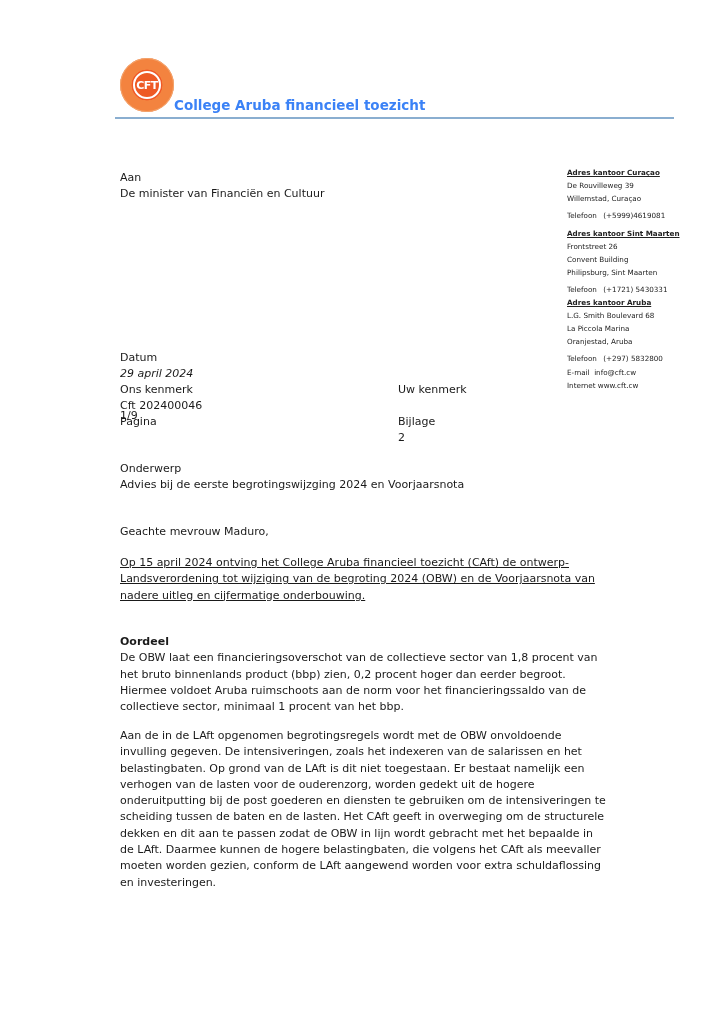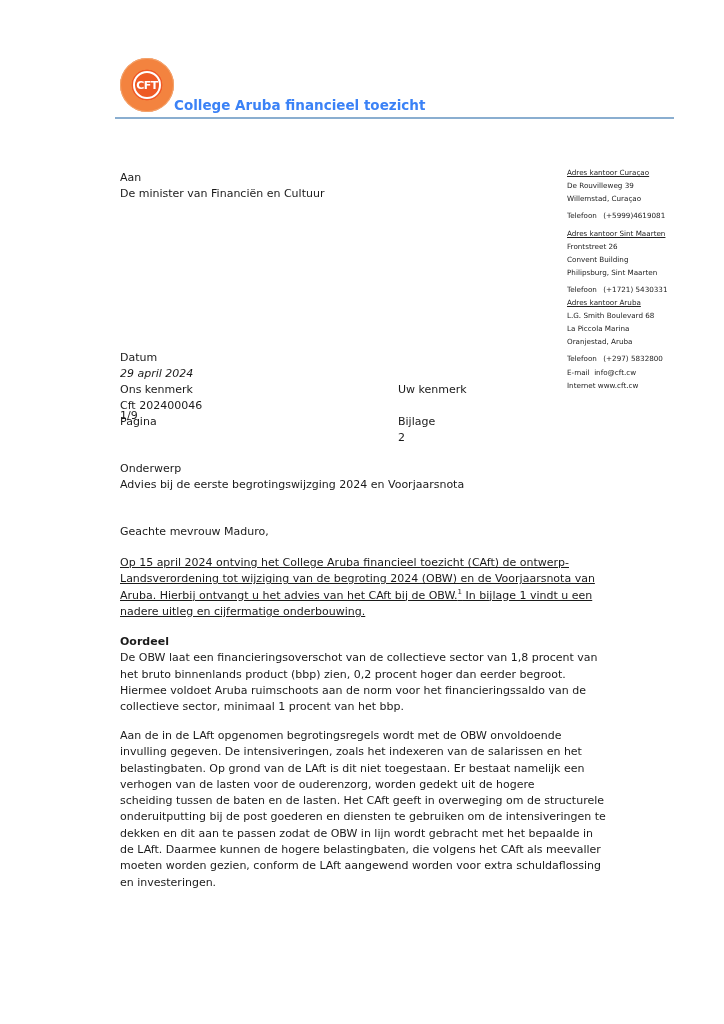--- a/index.html
+++ b/index.html
@@ -12,21 +12,21 @@
   .logo-inner { position: absolute; left: 13px; top: 13px; width: 28px; height: 28px; border-radius: 50%;
                 border: 2px solid #ffffff; box-sizing: border-box; background: #ee5a24;
                 display: flex; align-items: center; justify-content: center;
                 color: #fff; font-weight: bold; font-size: 11px; letter-spacing: -0.5px;
                 font-family: "DejaVu Sans", sans-serif; }
   .org-name { left: 174px; top: 97px; font-size: 13.5px; font-weight: bold; color: #3b82f6; }
   .rule { left: 115px; top: 117px; width: 559px; height: 2px; background: #8aaed0; }
 
   .t { font-size: 11px; line-height: 16px; white-space: nowrap; }
   .side { font-size: 7.2px; line-height: 13px; color: #222; white-space: nowrap; }
-  .side .u { text-decoration: underline; }
+  .side .u { text-decoration: underline; font-weight: bold; }
   .side .tel-label { display: inline-block; width: 34px; }
 
   .body-text { left: 120px; width: 570px; font-size: 11px; line-height: 16.3px; }
   .body-text p { margin: 0; }
   .bold { font-weight: bold; }
   sup { font-size: 7px; line-height: 0; }
 </style>
 </head>
 <body>
 
@@ -93,36 +93,35 @@
 <div class="abs t" style="left:398px; top:430px;">2</div>
 
 <div class="abs t" style="left:120px; top:461px;">Onderwerp</div>
 <div class="abs t" style="left:120px; top:477px;">Advies bij de eerste begrotingswijzging 2024 en Voorjaarsnota</div>
 
 <div class="abs t" style="left:120px; top:524px;">Geachte mevrouw Maduro,</div>
 
 <div class="abs body-text" style="top:555px;text-decoration:underline;">
   <p>Op 15 april 2024 ontving het College Aruba financieel toezicht (CAft) de ontwerp-</p>
   <p>Landsverordening tot wijziging van de begroting 2024 (OBW) en de Voorjaarsnota van</p>
-  <p><span>Aruba. Hierbij ontvangt u het advies van het CAft bij de OBW.</span><sup>1</sup><span> In bijlage 1 vindt u een</span></p>
   <p>nadere uitleg en cijfermatige onderbouwing.</p>
 </div>
 
 <div class="abs body-text" style="top:634px;">
   <p class="bold">Oordeel</p>
   <p>De OBW laat een financieringsoverschot van de collectieve sector van 1,8 procent van</p>
   <p>het bruto binnenlands product (bbp) zien, 0,2 procent hoger dan eerder begroot.</p>
   <p>Hiermee voldoet Aruba ruimschoots aan de norm voor het financieringssaldo van de</p>
   <p>collectieve sector, minimaal 1 procent van het bbp.</p>
 </div>
 
 <div class="abs body-text" style="top:728px;">
   <p>Aan de in de LAft opgenomen begrotingsregels wordt met de OBW onvoldoende</p>
   <p>invulling gegeven. De intensiveringen, zoals het indexeren van de salarissen en het</p>
   <p>belastingbaten. Op grond van de LAft is dit niet toegestaan. Er bestaat namelijk een</p>
   <p>verhogen van de lasten voor de ouderenzorg, worden gedekt uit de hogere</p>
+  <p>onderuitputting bij de post goederen en diensten te gebruiken om de intensiveringen te</p>
   <p>scheiding tussen de baten en de lasten. Het CAft geeft in overweging om de structurele</p>
-  <p>onderuitputting bij de post goederen en diensten te gebruiken om de intensiveringen te</p>
   <p>dekken en dit aan te passen zodat de OBW in lijn wordt gebracht met het bepaalde in</p>
   <p>de LAft. Daarmee kunnen de hogere belastingbaten, die volgens het CAft als meevaller</p>
   <p>moeten worden gezien, conform de LAft aangewend worden voor extra schuldaflossing</p>
   <p>en investeringen.</p>
 </div>
 
 </body></html>

